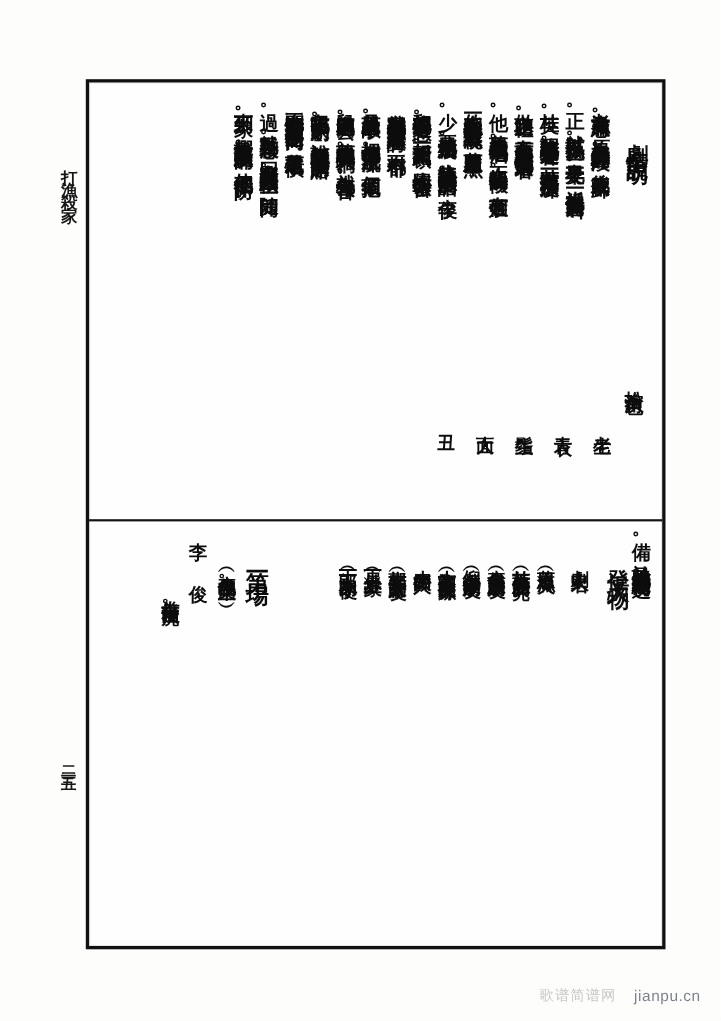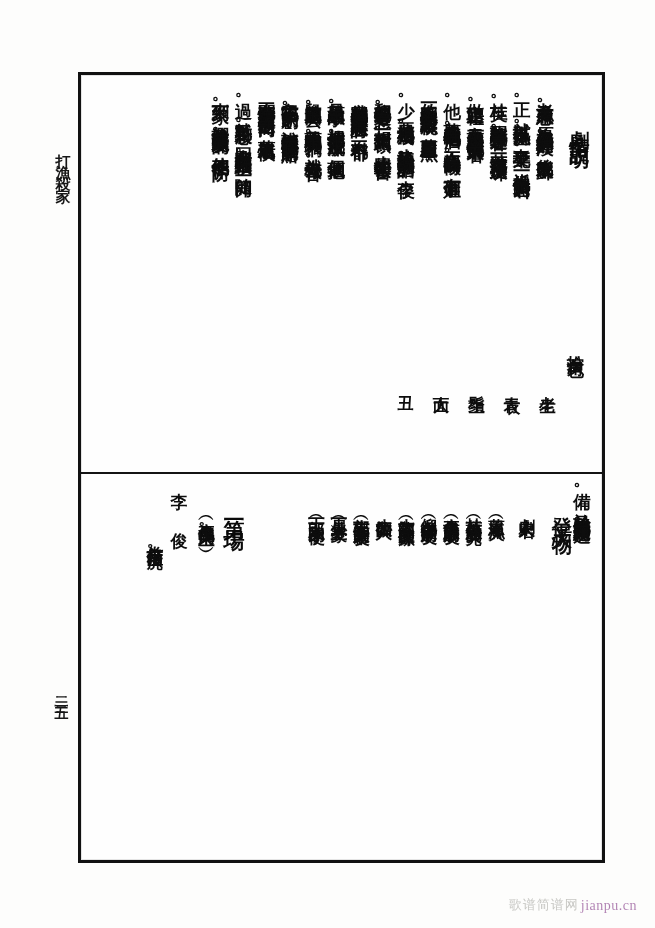--- a/index.html
+++ b/index.html
@@ -246,33 +246,33 @@
     line-height: 1;
     color: #0d0d0d;
   }
 
   
   #watermark {
     position: absolute;
     right: 18px;
     bottom: 14px;
     display: flex;
-    align-items: flex-end;
-    gap: 2px;
+    align-items: center;
+    gap: 16px;
     opacity: .55;
-    font-family: Liberation Serif, serif;
+    font-family: Liberation Sans, sans-serif;
   }
   #watermark .wm-cn {
     font-size: 13px;
     color: #9a9a94;
     letter-spacing: 1px;
   }
   #watermark .wm-url {
     font-size: 14px;
-    color: #701a75;
+    color: #0f172a;
     letter-spacing: .5px;
   }
 </style>
 </head>
 <body>
 
 <div id="page-scan">
 
   <div class="margin-head">打漁殺家</div>
 

